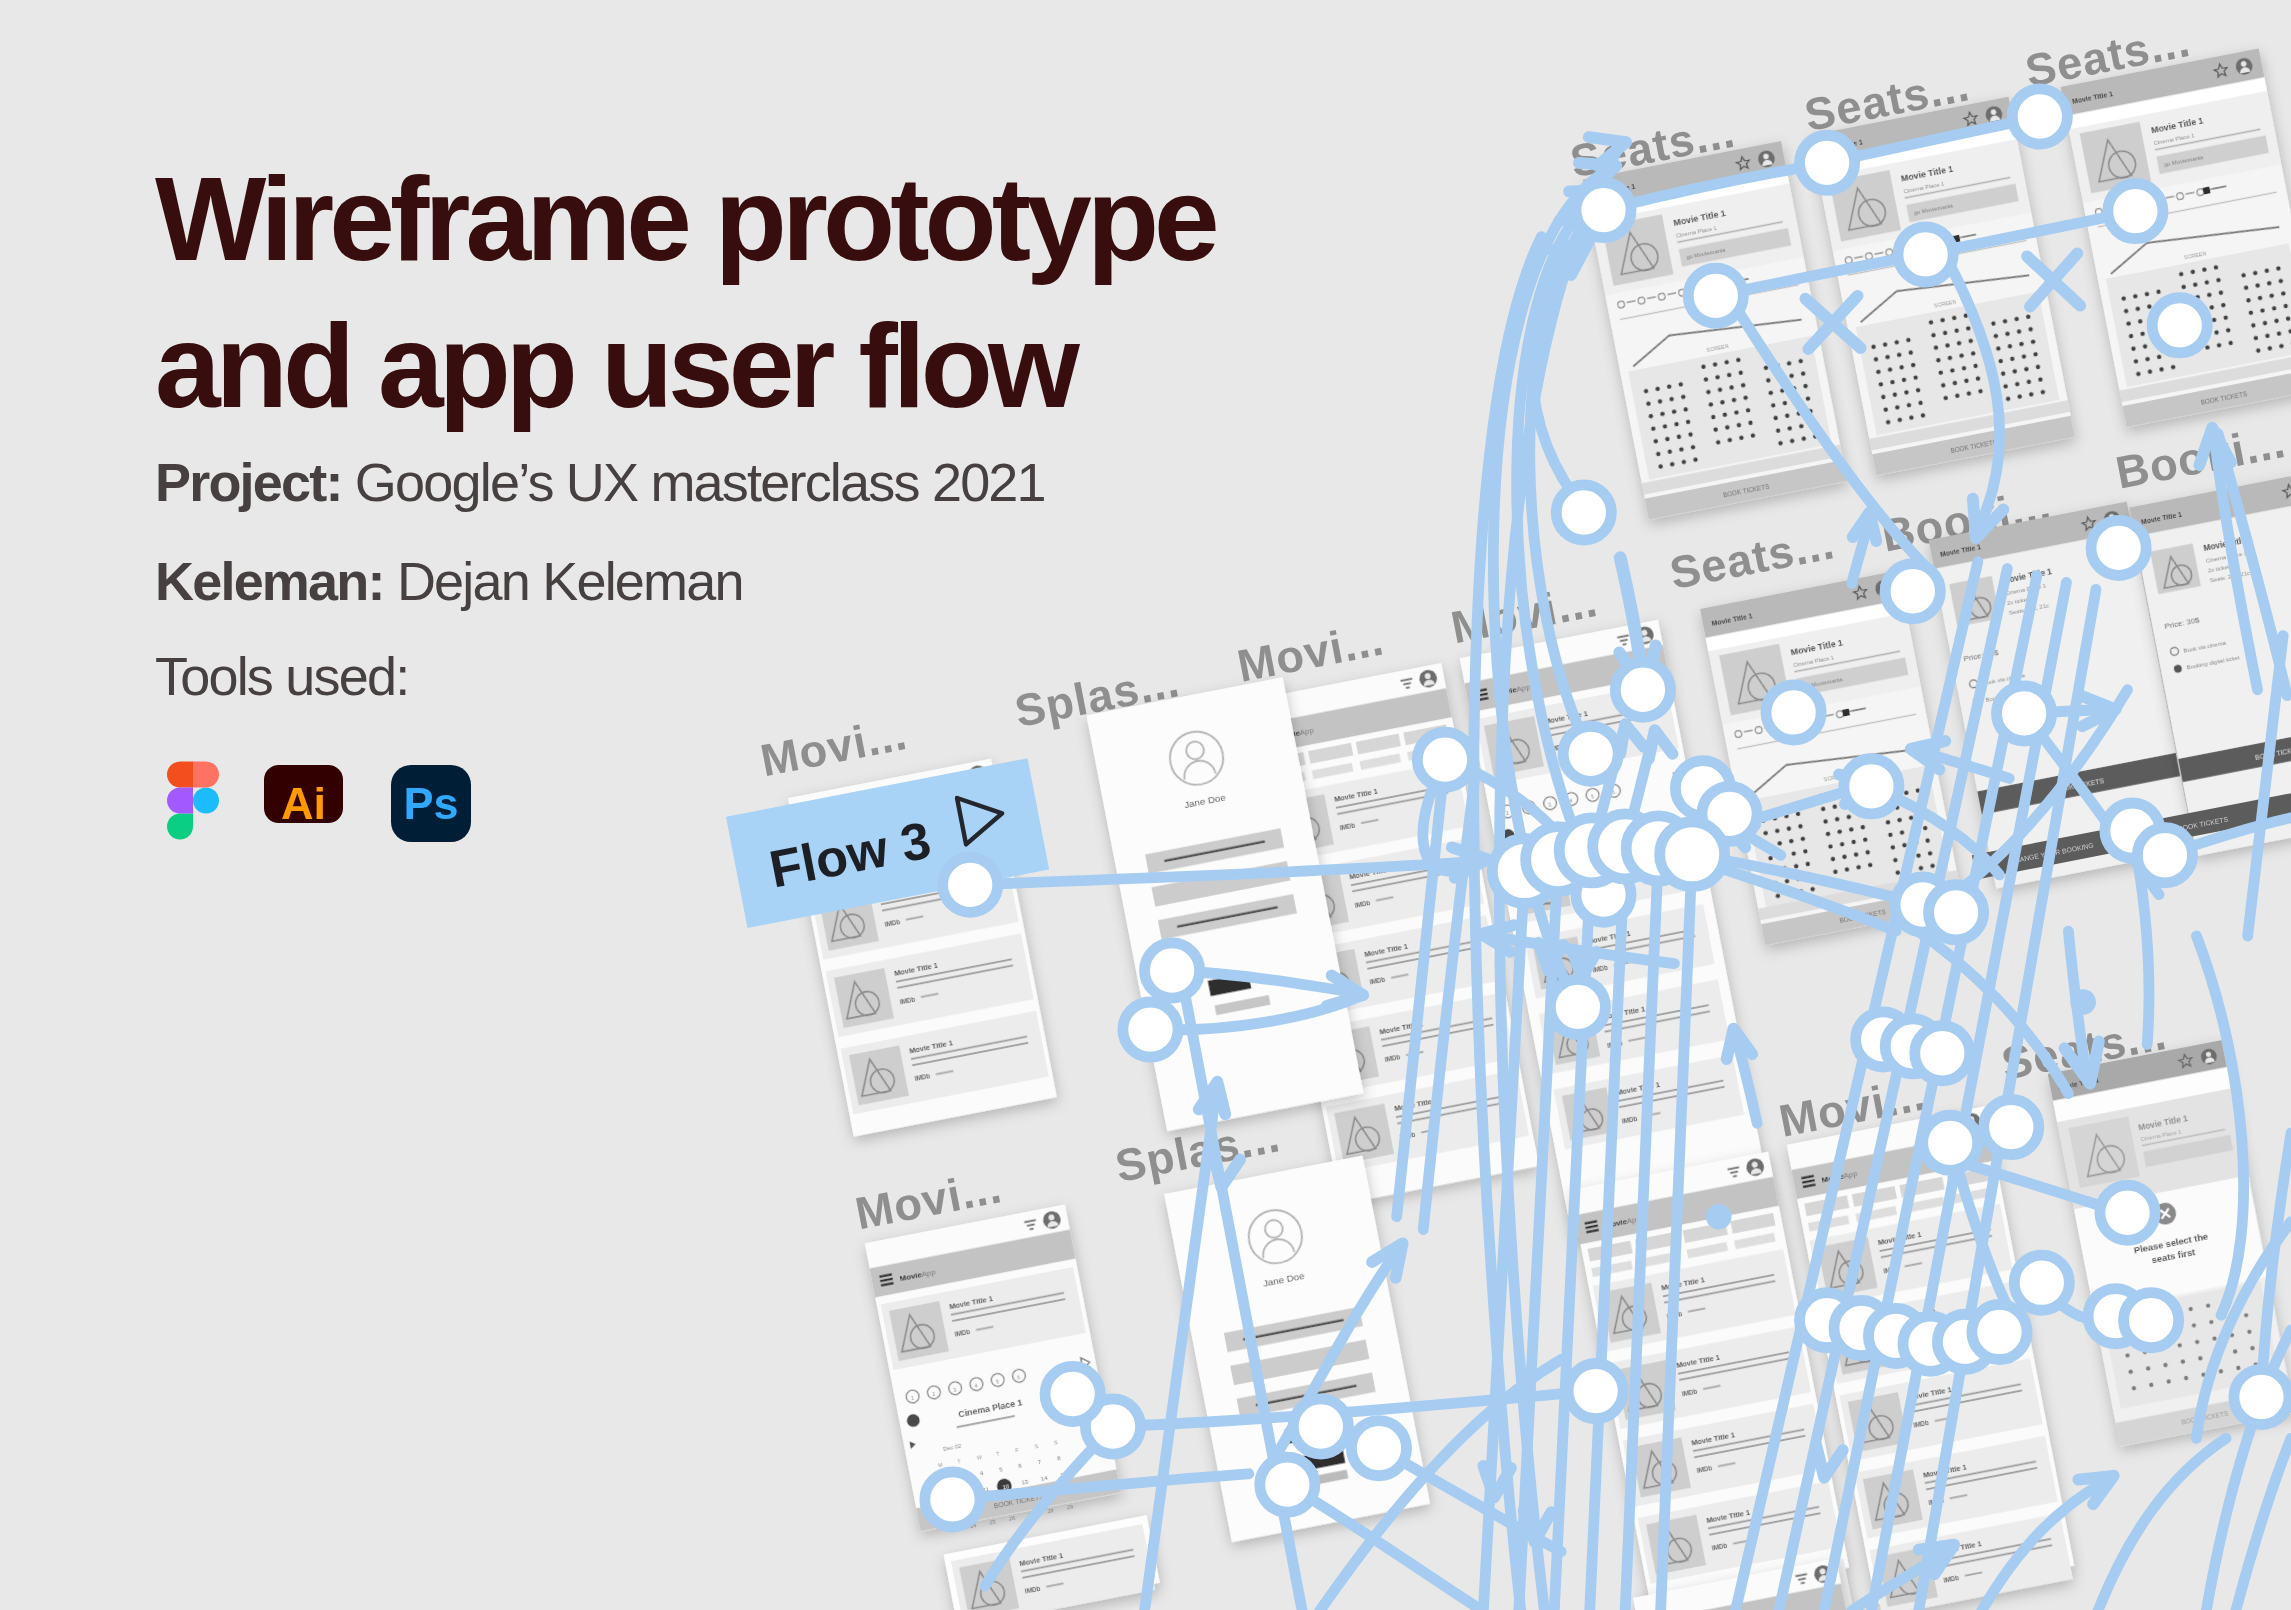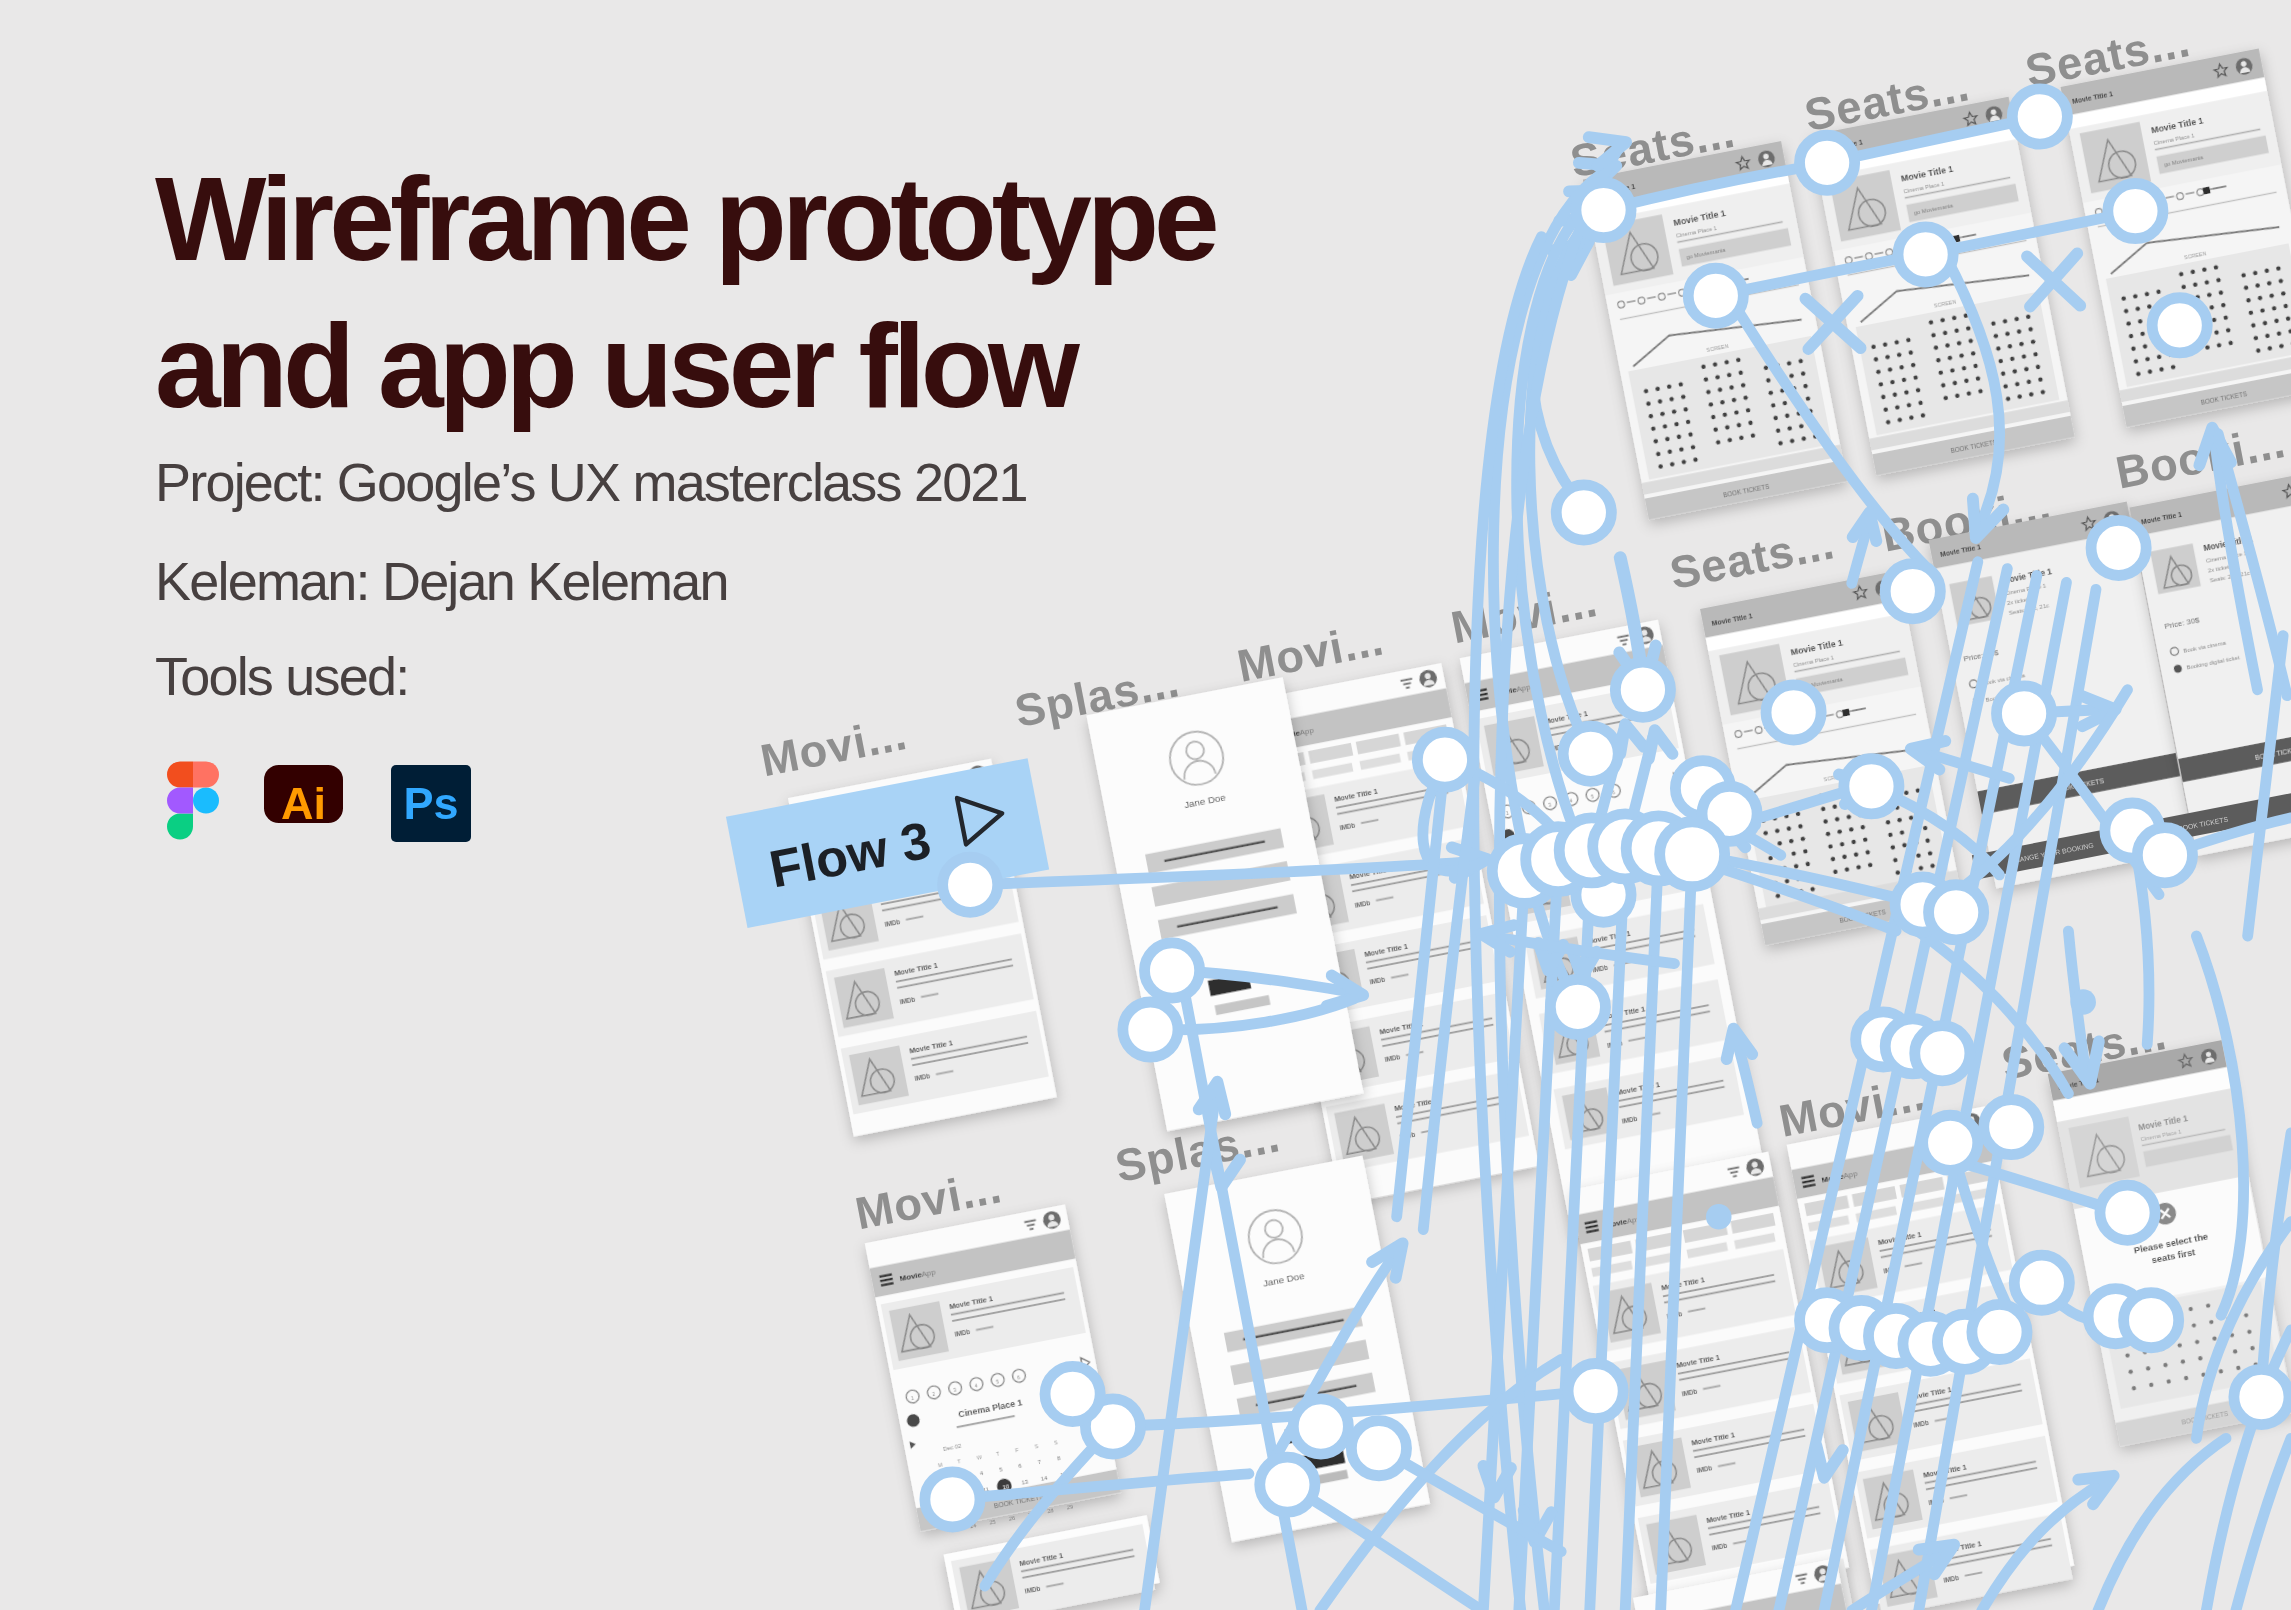--- a/index.html
+++ b/index.html
@@ -1,20 +1,20 @@
 <!DOCTYPE html>
 <html><head><meta charset="utf-8">
 <style>
   html,body{margin:0;padding:0}
   body{width:2291px;height:1611px;background:#e9e8e8;overflow:hidden;position:relative;
        font-family:"Liberation Sans",sans-serif}
   .title{position:absolute;left:155px;top:146px;font-size:118px;font-weight:bold;
          color:#370d0d;line-height:147px;letter-spacing:-4.9px}
   .meta{position:absolute;left:155px;color:#474040;font-size:54px;letter-spacing:-1.8px}
-  .meta b{font-weight:normal}
+  .meta b{font-weight:bold}
 </style></head>
 <body>
 
 <svg width="2291" height="1611" viewBox="0 0 2326 1635" style="position:absolute;top:0;left:0;font-family:Liberation Sans,sans-serif">
     <defs>
       <filter id="ds" x="-20%" y="-20%" width="140%" height="140%">
         <feDropShadow dx="0" dy="5" stdDeviation="7" flood-color="#000" flood-opacity="0.22"></feDropShadow>
       </filter>
     </defs>
     <g transform="translate(1598,180) rotate(-11)">
@@ -1389,14 +1389,14 @@
 <path fill="#1abcfe" d="M19 28.5a9.5 9.5 0 1 1 19 0 9.5 9.5 0 0 1-19 0z"></path>
 <path fill="#0acf83" d="M0 47.5A9.5 9.5 0 0 1 9.5 38H19v9.5a9.5 9.5 0 1 1-19 0z"></path>
 <path fill="#ff7262" d="M19 0v19h9.5a9.5 9.5 0 1 0 0-19H19z"></path>
 <path fill="#f24e1e" d="M0 9.5A9.5 9.5 0 0 0 9.5 19H19V0H9.5A9.5 9.5 0 0 0 0 9.5z"></path>
 <path fill="#a259ff" d="M0 28.5A9.5 9.5 0 0 0 9.5 38H19V19H9.5A9.5 9.5 0 0 0 0 28.5z"></path>
 </svg>
 
 <div style="position:absolute;left:264px;top:765px;width:79px;height:58px;background:#330000;border-radius:14.8px;text-align:center">
 <span style="color:#ff9a00;font-weight:bold;font-size:45px;line-height:77px">Ai</span></div>
 
-<div style="position:absolute;left:391px;top:765px;width:80px;height:77px;background:#001e36;border-radius:5px;text-align:center">
+<div style="position:absolute;left:391px;top:765px;width:80px;height:77px;background:#001e36;border-radius:20px;text-align:center">
 <span style="color:#31a8ff;font-weight:bold;font-size:45px;line-height:77px">Ps</span></div>
 
 </body></html>

